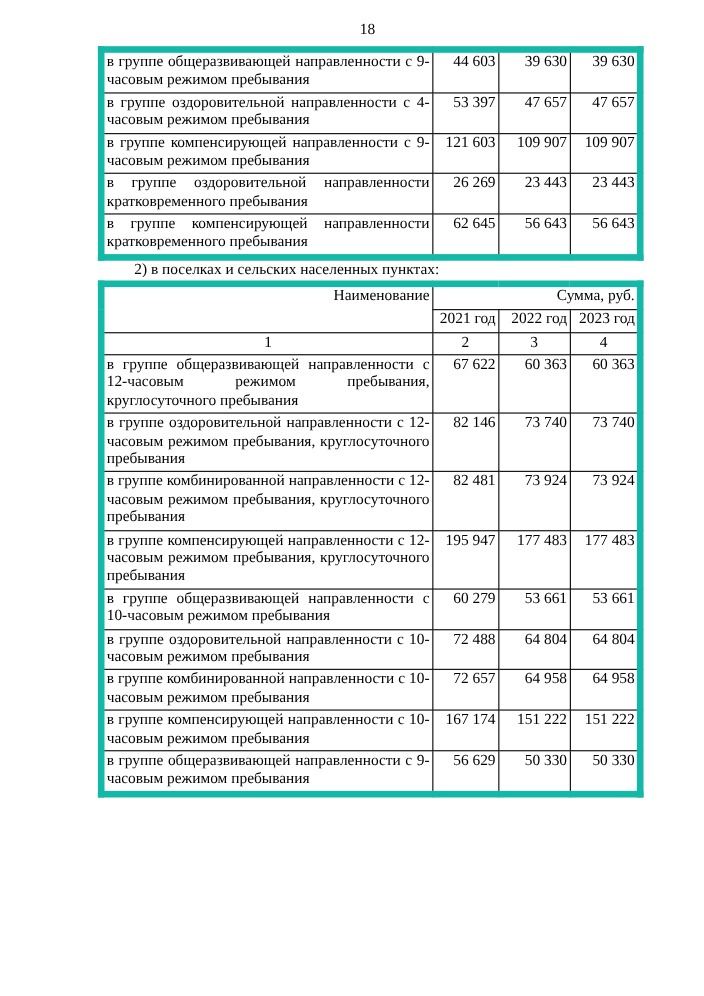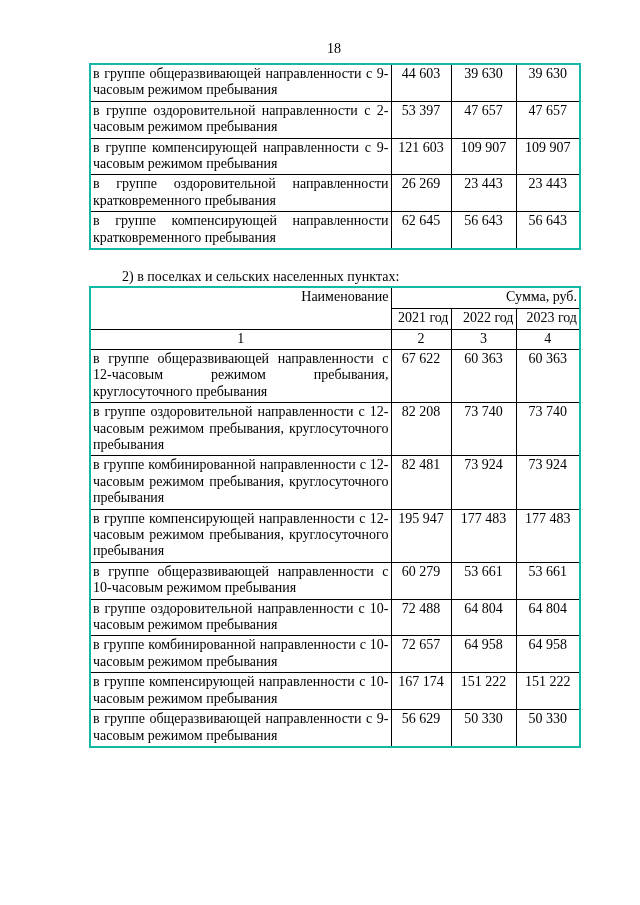--- a/index.html
+++ b/index.html
@@ -10,60 +10,60 @@
     height: 905px;
     overflow: hidden;
   }
   body {
     font-family: "Liberation Serif", "DejaVu Serif", serif;
     font-size: 14px;
     color: #000;
   }
   .page {
     box-sizing: border-box;
-    padding-top: 41px;
+    padding-top: 20px;
     padding-left: 89px;
     width: 640px;
   }
   .page-number {
     width: 490px;
     text-align: center;
     line-height: 16px;
     margin-bottom: 6px;
   }
   table.doc-table {
     border-collapse: collapse;
     table-layout: fixed;
     width: 490px;
-    border: 2px solid #14b8a6;
+    border: 6px solid #14b8a6;
   }
   table.doc-table td {
     border: 1px solid #000;
     vertical-align: top;
     line-height: 16.4px;
     padding: 1px 2px 2px 2px;
     overflow: hidden;
   }
   td.name-cell {
     text-align: justify;
   }
   td.num-cell {
-    text-align: center;
+    text-align: right;
   }
   td.hdr-cell {
     text-align: right;
     height: 17px;
   }
   td.nums-row-cell {
     text-align: center;
     height: 14px;
     line-height: 15px;
   }
   .section-heading {
-    margin: 19px 0 1px 0;
+    margin: 1px 0 1px 0;
     padding-left: 33px;
     width: 457px;
     line-height: 15.5px;
   }
 </style>
 </head>
 <body>
 
 <div class="page">
 
@@ -77,21 +77,21 @@
         <col style="width:64px">
     </colgroup>
     <tbody>
       <tr>
         <td class="name-cell">в группе общеразвивающей направленности с 9-часовым режимом пребывания</td>
         <td class="num-cell">44 603</td>
         <td class="num-cell">39 630</td>
         <td class="num-cell">39 630</td>
       </tr>
       <tr>
-        <td class="name-cell">в группе оздоровительной направленности с 2-часовым режимом пребывания</td>
+        <td class="name-cell">в группе оздоровительной направленности с 4-часовым режимом пребывания</td>
         <td class="num-cell">53 397</td>
         <td class="num-cell">47 657</td>
         <td class="num-cell">47 657</td>
       </tr>
       <tr>
         <td class="name-cell">в группе компенсирующей направленности с 9-часовым режимом пребывания</td>
         <td class="num-cell">121 603</td>
         <td class="num-cell">109 907</td>
         <td class="num-cell">109 907</td>
       </tr>
@@ -136,21 +136,21 @@
         <td class="nums-row-cell">4</td>
       </tr>
       <tr>
         <td class="name-cell">в группе общеразвивающей направленности с 12-часовым режимом пребывания, круглосуточного пребывания</td>
         <td class="num-cell">67 622</td>
         <td class="num-cell">60 363</td>
         <td class="num-cell">60 363</td>
       </tr>
       <tr>
         <td class="name-cell">в группе оздоровительной направленности с 12-часовым режимом пребывания, круглосуточного пребывания</td>
-        <td class="num-cell">82 208</td>
+        <td class="num-cell">82 146</td>
         <td class="num-cell">73 740</td>
         <td class="num-cell">73 740</td>
       </tr>
       <tr>
         <td class="name-cell">в группе комбинированной направленности с 12-часовым режимом пребывания, круглосуточного пребывания</td>
         <td class="num-cell">82 481</td>
         <td class="num-cell">73 924</td>
         <td class="num-cell">73 924</td>
       </tr>
       <tr>

